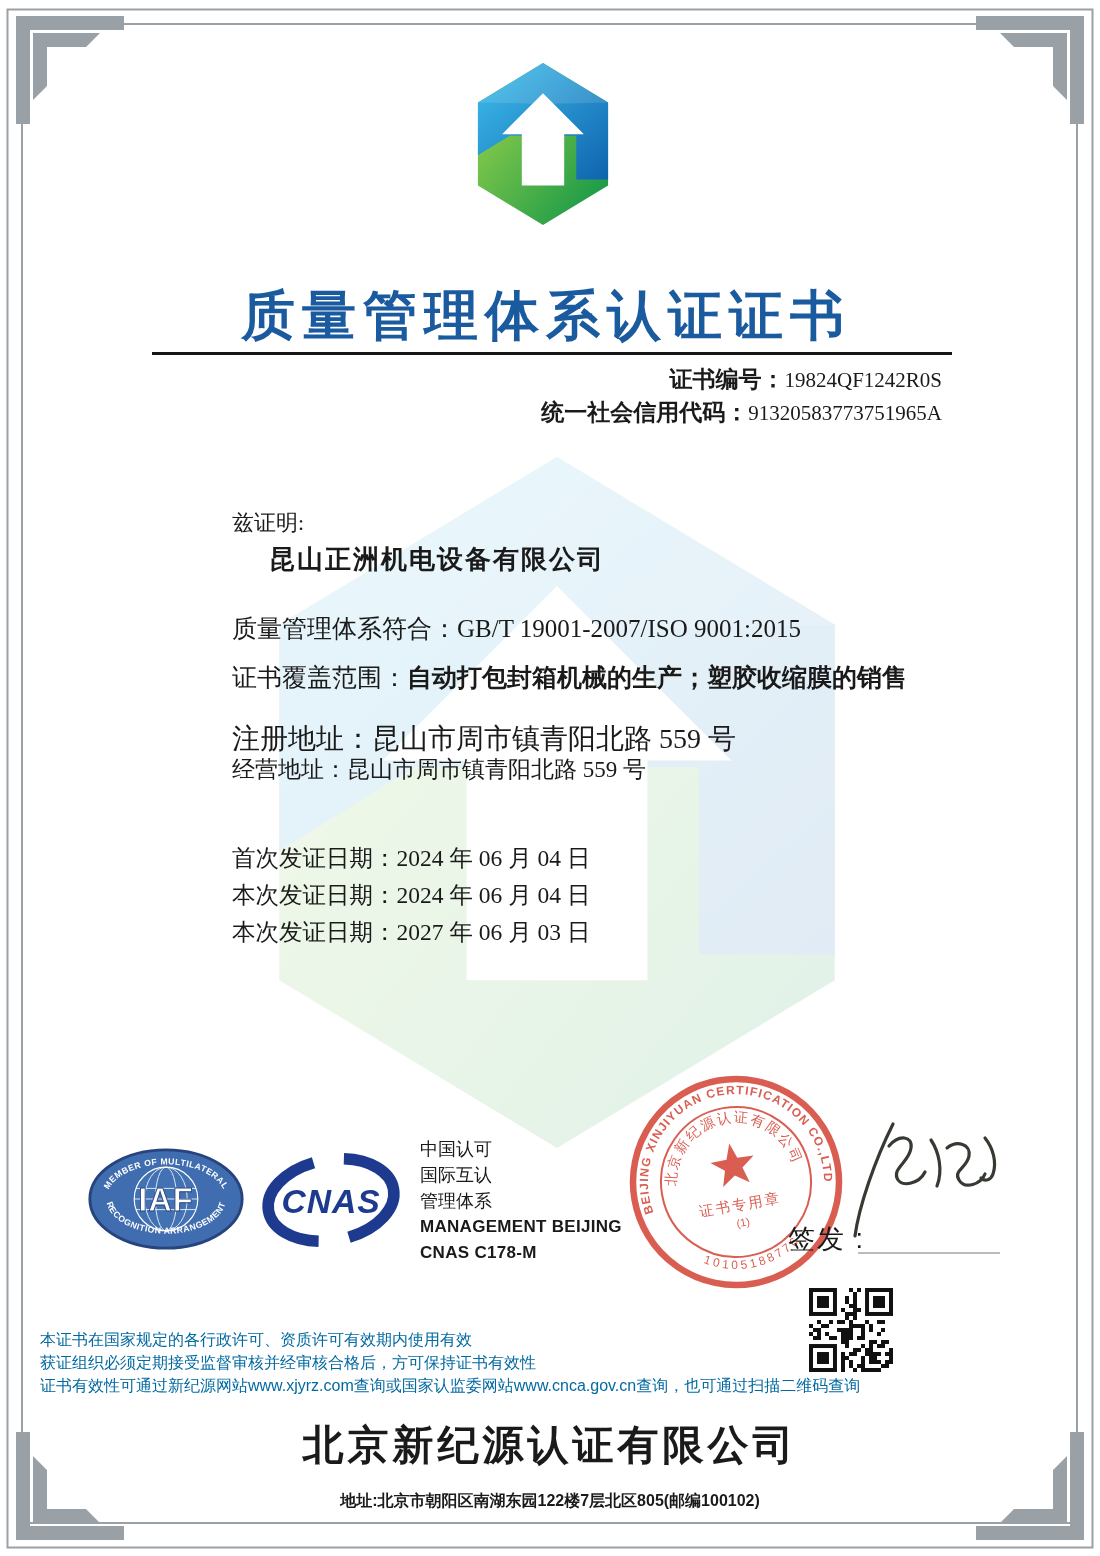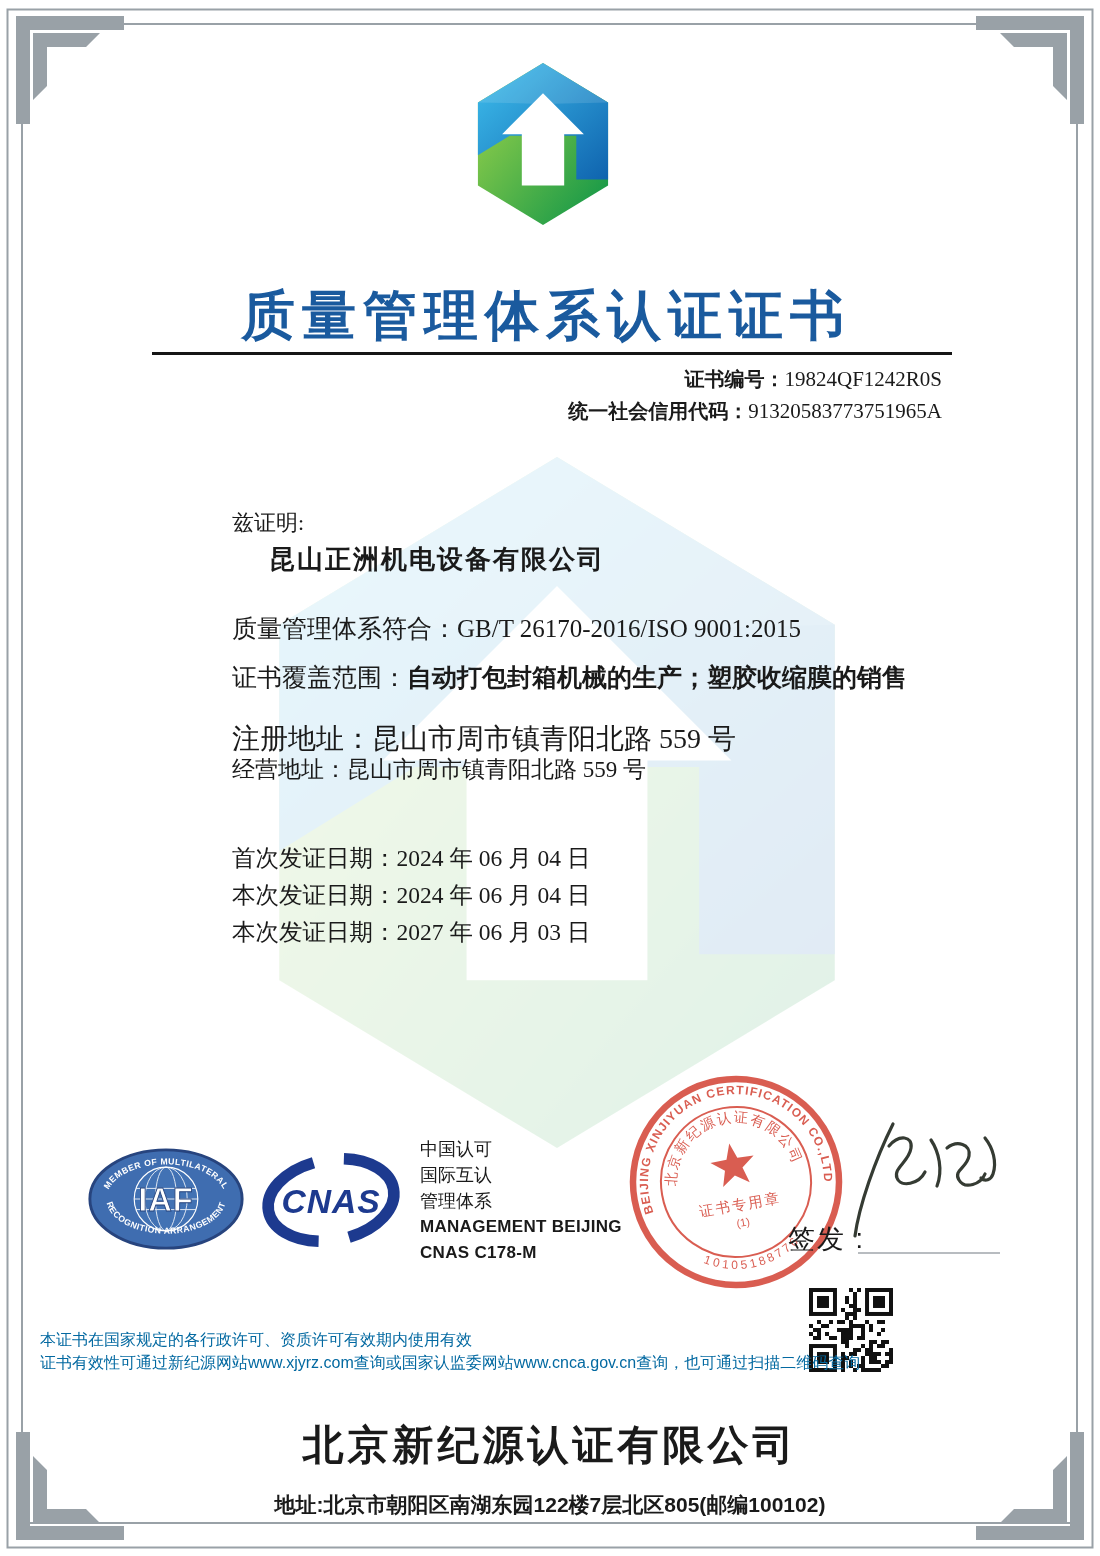--- a/index.html
+++ b/index.html
@@ -11,21 +11,21 @@
   #border-svg{position:absolute;left:0;top:0;width:1100px;height:1556px;z-index:3;pointer-events:none;}
   
   #watermark{position:absolute;left:234px;top:444px;width:646px;height:717px;opacity:.12;z-index:0;}
   #brand-logo{position:absolute;left:467px;top:60px;width:152px;height:168px;z-index:2;}
   #page-title{
     position:absolute;left:0;top:280px;width:1092px;text-align:center;
     font-size:54px;font-weight:700;letter-spacing:7px;color:#1a5a9e;z-index:2;
   }
   #header-rule{position:absolute;left:152px;top:352px;width:800px;height:3px;background:#161616;z-index:2;}
   #cert-ids{position:absolute;right:158px;top:364px;text-align:right;z-index:2;line-height:31px;}
-  .id-label{font-weight:700;font-size:20px;}
+  .id-label{font-weight:700;font-size:23px;}
   .id-value{font-family:"Liberation Serif","DejaVu Serif",serif;font-size:21px;}
   #content{position:absolute;left:232px;width:660px;top:0;z-index:2;}
   .line{position:absolute;white-space:nowrap;font-family:"Liberation Serif","DejaVu Serif",serif;}
   #certify-label{top:508px;font-size:22px;}
   #company-name{top:542px;font-size:26px;font-weight:700;letter-spacing:2px;margin-left:37px;}
   #standard-line{top:612px;font-size:25px;}
   #scope-line{top:661px;font-size:25px;}
   #scope-line .scope-value{font-family:"Liberation Sans","DejaVu Sans",sans-serif;font-weight:700;}
   #reg-address{top:720px;font-size:28px;}
   #op-address{top:754px;font-size:23px;}
@@ -39,21 +39,21 @@
   #accred-text .en{font-weight:700;font-size:17px;letter-spacing:.3px;}
   
   #company-seal{position:absolute;left:616px;top:1062px;width:240px;height:240px;z-index:2;mix-blend-mode:multiply;opacity:.92;}
   #signature-svg{position:absolute;left:835px;top:1118px;width:185px;height:125px;z-index:2;}
   #issue-label{position:absolute;left:788px;top:1221px;font-size:27px;letter-spacing:2px;z-index:2;}
   #signature-line{position:absolute;left:858px;top:1252px;width:142px;height:0;border-bottom:2px solid #b8bcc0;z-index:1;}
   #qr-code{position:absolute;left:809px;top:1288px;width:84px;height:84px;z-index:2;}
   
   #footer-notes{position:absolute;left:40px;top:1328px;z-index:2;font-size:16px;line-height:23px;color:#0369a1;}
   #issuer-name{position:absolute;left:0;top:1418px;width:1100px;text-align:center;font-size:41px;font-weight:700;letter-spacing:4px;z-index:2;}
-  #issuer-address{position:absolute;left:0;top:1491px;width:1100px;text-align:center;font-size:21px;font-weight:600;z-index:2;}
+  #issuer-address{position:absolute;left:0;top:1491px;width:1100px;text-align:center;font-size:16px;font-weight:600;z-index:2;}
 </style>
 </head>
 <body>
 
 <svg width="0" height="0" style="position:absolute" aria-hidden="true">
   <defs>
     <linearGradient id="gBlue" x1="0" y1="0" x2="1" y2="1">
       <stop offset="0" stop-color="#3fc0ee"></stop>
         <stop offset="1" stop-color="#0f63ae"></stop>
     </linearGradient>
@@ -103,21 +103,21 @@
   </div>
   <div>
     <span class="id-label">统一社会信用代码：</span><span class="id-value">91320583773751965A</span>
   </div>
 </div>
 
 <div id="content">
   <div class="line" id="certify-label">兹证明:</div>
   <div class="line" id="company-name">昆山正洲机电设备有限公司</div>
   <div class="line" id="standard-line">
-    <span>质量管理体系符合：</span><span>GB/T 26170-2016/ISO 9001:2015</span>
+    <span>质量管理体系符合：</span><span>GB/T 19001-2007/ISO 9001:2015</span>
   </div>
   <div class="line" id="scope-line">
     <span>证书覆盖范围：</span><span class="scope-value">自动打包封箱机械的生产；塑胶收缩膜的销售</span>
   </div>
   <div class="line" id="reg-address">
     <span>注册地址：</span><span>昆山市周市镇青阳北路 559 号</span>
   </div>
   <div class="line" id="op-address">
     <span>经营地址：</span><span>昆山市周市镇青阳北路 559 号</span>
   </div>
@@ -328,17 +328,18 @@
       <rect x="50.76" y="78.10" width="3.90" height="3.90"></rect>
       <rect x="54.67" y="78.10" width="3.90" height="3.90"></rect>
       <rect x="58.57" y="78.10" width="3.90" height="3.90"></rect>
       <rect x="62.48" y="78.10" width="3.90" height="3.90"></rect>
       <rect x="66.38" y="78.10" width="3.90" height="3.90"></rect>
     </g>
 </svg>
 
 <div id="footer-notes">
   <div>本证书在国家规定的各行政许可、资质许可有效期内使用有效</div>
+  <div>获证组织必须定期接受监督审核并经审核合格后，方可保持证书有效性</div>
   <div>证书有效性可通过新纪源网站www.xjyrz.com查询或国家认监委网站www.cnca.gov.cn查询，也可通过扫描二维码查询</div>
 </div>
 
 <div id="issuer-name">北京新纪源认证有限公司</div>
 <div id="issuer-address">地址:北京市朝阳区南湖东园122楼7层北区805(邮编100102)</div>
 
 </body></html>

